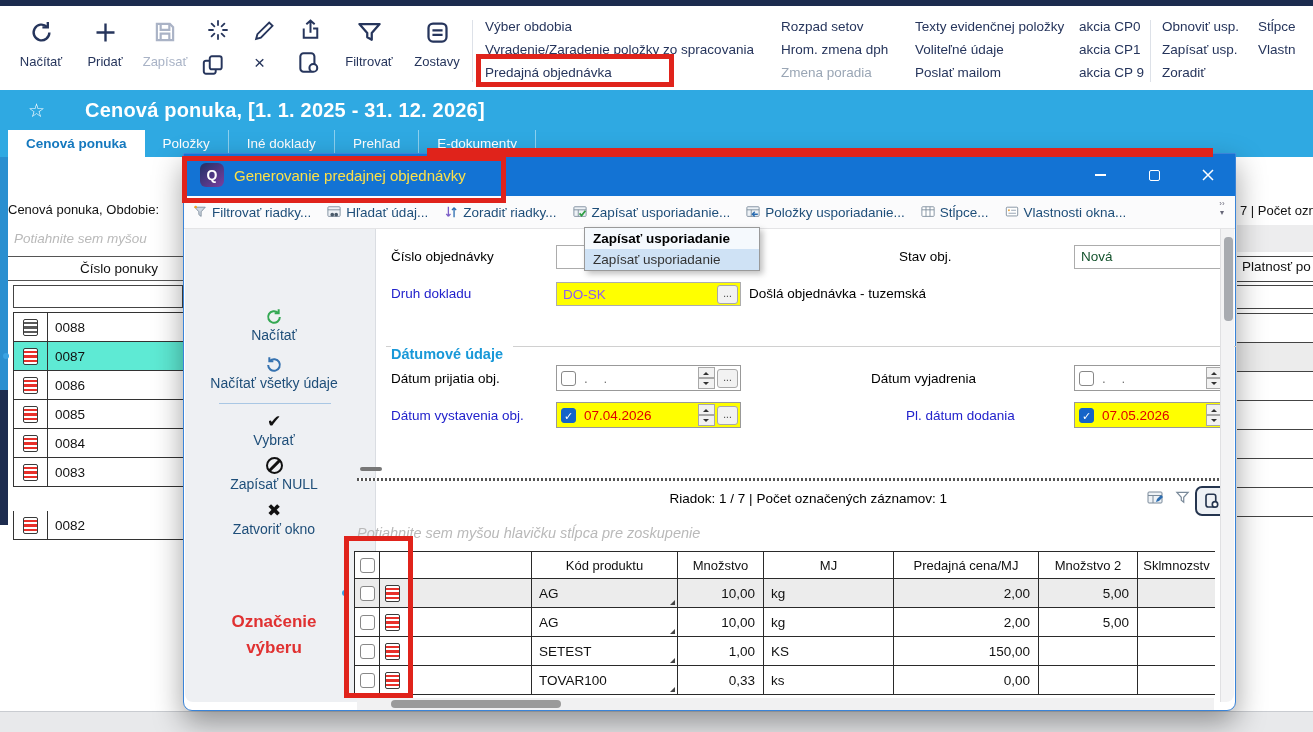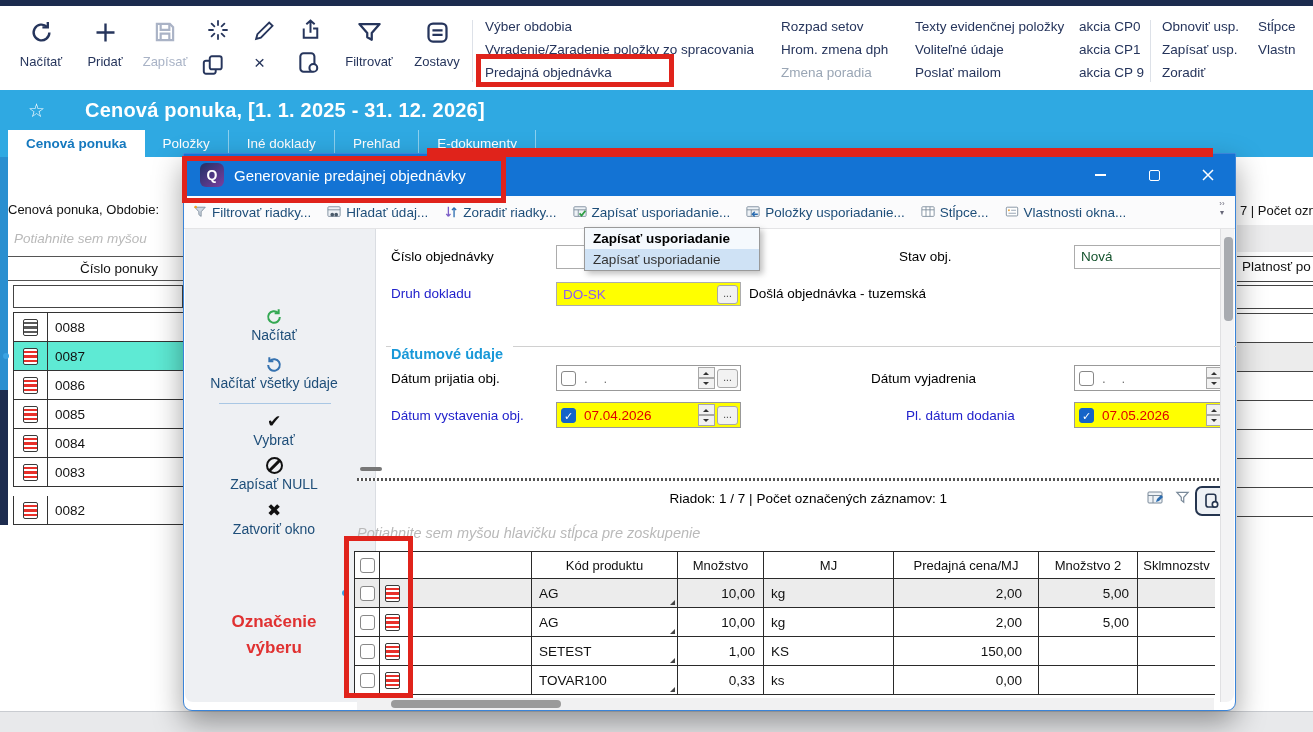--- a/index.html
+++ b/index.html
@@ -55,21 +55,21 @@
   .rfrag-head { position:absolute; left:1242px; top:259px; font-size:13.5px; color:#111; white-space:nowrap; }
   .rline { position:absolute; left:1237px; width:76px; height:1px; background:#444; }
   .rsel { position:absolute; left:1237px; top:342px; width:76px; height:29px; background:#ececec; }
 
   
   .dialog { position:absolute; left:183px; top:153px; width:1053px; height:558px; background:#fff;
             border:1px solid #3a84d8; border-radius:0 0 9px 9px; box-shadow:0 12px 30px rgba(0,0,0,.38); z-index:10; }
   .dtitle { position:absolute; left:0; top:0; width:100%; height:42px; background:#1373d4; display:flex; align-items:center; }
   .dappicon { width:24px; height:24px; margin-left:16px; border-radius:6px; background:linear-gradient(135deg,#203065,#7a3fa0);
               color:#fff; font-size:14px; font-weight:bold; display:flex; align-items:center; justify-content:center; }
-  .dtitletext { color:#ffffff; font-size:15px; margin-left:10px; white-space:nowrap; }
+  .dtitletext { color:#fde047; font-size:15px; margin-left:10px; white-space:nowrap; }
   .wbtn { position:absolute; top:6px; width:30px; height:30px; display:flex; align-items:center; justify-content:center; }
   .wmin i { display:block; width:11px; height:2px; background:#fff; }
   .wmax i { display:block; width:11px; height:11px; border:1.5px solid #fff; border-radius:2px; }
 
   .dtoolbar { position:absolute; left:0; top:42px; width:100%; height:33px; background:#fbfbfc; border-bottom:1px solid #e4e4e6;
               display:flex; align-items:center; padding-left:9px; gap:16px; }
   .dtb { display:flex; align-items:center; gap:5px; font-size:13.5px; color:#1e4e79; white-space:nowrap; cursor:default; }
   .dtb-more { position:absolute; right:5px; top:3px; width:16px; text-align:center; color:#667; font-size:8px; line-height:9px; }
 
   .dside { position:absolute; left:1px; top:75px; width:191px; height:473px; background:#eef0f3; border-right:1px solid #dadde2; border-radius:0 0 0 8px; }
@@ -115,21 +115,21 @@
   .grid { position:absolute; left:170px; top:397px; }
   .grow { display:flex; height:29px; border-left:1px solid #2a2a2a; border-bottom:1px solid #2a2a2a; background:#fff; }
   .grow.head { height:28px; border-top:1px solid #2a2a2a; font-size:13px; }
   .grow.sel { background:#ececec; }
   .gc { border-right:1px solid #2a2a2a; height:100%; display:flex; align-items:center; font-size:13.5px; color:#111; position:relative; overflow:hidden; }
   .c-cb { width:25px; justify-content:center; }
   .c-icon { width:152px; padding-left:5px; }
   .c-kod { width:146px; padding-left:7px; }
   .c-qty { width:86px; justify-content:flex-end; padding-right:8px; }
   .c-mj { width:130px; padding-left:7px; }
-  .c-price { width:145px; justify-content:flex-end; padding-right:16px; }
+  .c-price { width:145px; justify-content:flex-end; padding-right:8px; }
   .c-qty2 { width:99px; justify-content:flex-end; padding-right:8px; }
   .c-skl { width:77px; border-right:none; padding-left:4px; }
   .grow.head .gc { justify-content:center; padding:0; font-size:13px; }
   .tri:after { content:""; position:absolute; right:2px; bottom:2px; border-left:5px solid transparent; border-bottom:5px solid #444; }
 
   .hscroll { position:absolute; height:12px; background:#f1f1f2; }
   .hscroll .thumb { position:absolute; top:2px; height:8px; background:#9a9a9a; border-radius:4px; }
   .vscroll { position:absolute; width:14px; background:#f3f3f4; border-left:1px solid #e0e0e2; }
   .vscroll .thumb { position:absolute; left:2.5px; width:9px; background:#a8abb0; border-radius:4px; }
 
@@ -319,21 +319,21 @@
         <span class="nb"></span>
       </span>
     <span class="num">0084</span>
   </div>
   <div class="bgrow" style="top:458px">
     <span class="ico">
         <span class="nb"></span>
       </span>
     <span class="num">0083</span>
   </div>
-  <div class="bgrow" style="top:496px">
+  <div class="bgrow" style="top:511px">
     <span class="ico">
         <span class="nb"></span>
       </span>
     <span class="num">0082</span>
   </div>
   <span class="dot" style="left:3px; top:353px"></span>
 
   <div class="rfrag-status">7 | Počet ozn</div>
   <div class="rfrag-band"></div>
   <div class="rfrag-head">Platnosť po</div>

